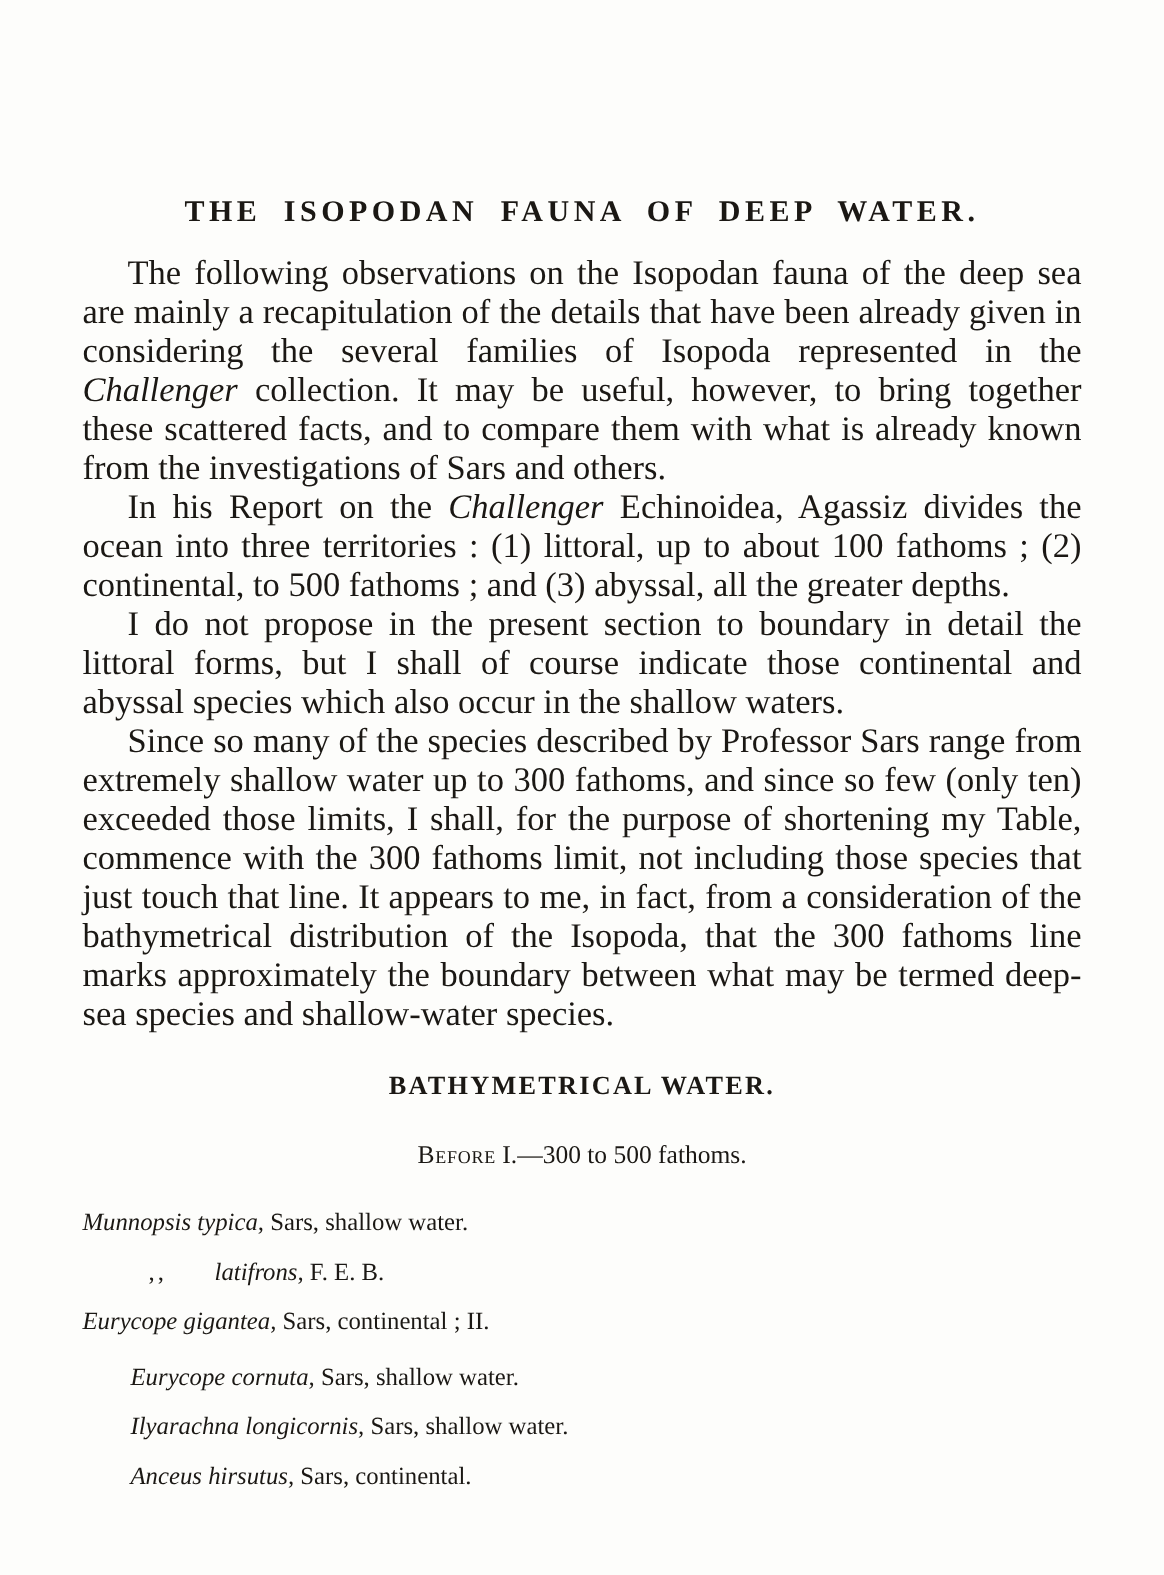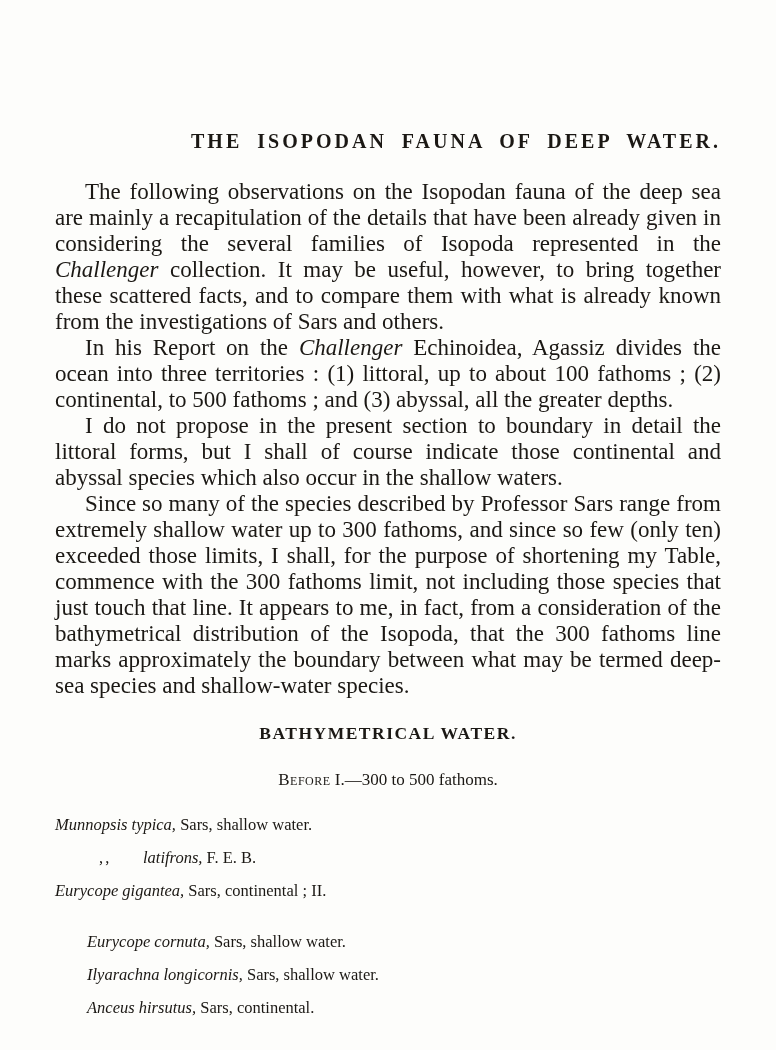--- a/index.html
+++ b/index.html
@@ -13,22 +13,22 @@
     overflow: hidden;
   }
   .page {
     padding: 130px 55px 0 55px;
   }
   .title {
     font-size: 20px;
     font-weight: 700;
     letter-spacing: 3px;
     word-spacing: 7px;
-    text-align: right;
-    margin: 0 0 26px 0;
+    text-align: center;
+    margin: 0 0 16px 0;
     white-space: nowrap;
   }
   .body-para {
     font-size: 23px;
     line-height: 26px;
     text-align: justify;
     text-indent: 30px;
     margin: 0;
   }
   .section-heading {
@@ -51,21 +51,21 @@
     display: flex;
     margin-top: 4px;
     flex-direction: column;
   }
   .col {
     flex: 1;
     font-size: 16.5px;
     line-height: 33px;
   }
   .col.left  { padding-right: 10px; }
-  .col.right { padding-left: 32px; margin-top: 14px; }
+  .col.right { padding-left: 32px; }
   .divider {
     width: 2px;
     background: #201d19;
     margin: 2px 0;
   }
   .sp { font-style: italic; }
   .ditto {
     display: inline-block;
     margin-left: 44px;
     width: 44px;

